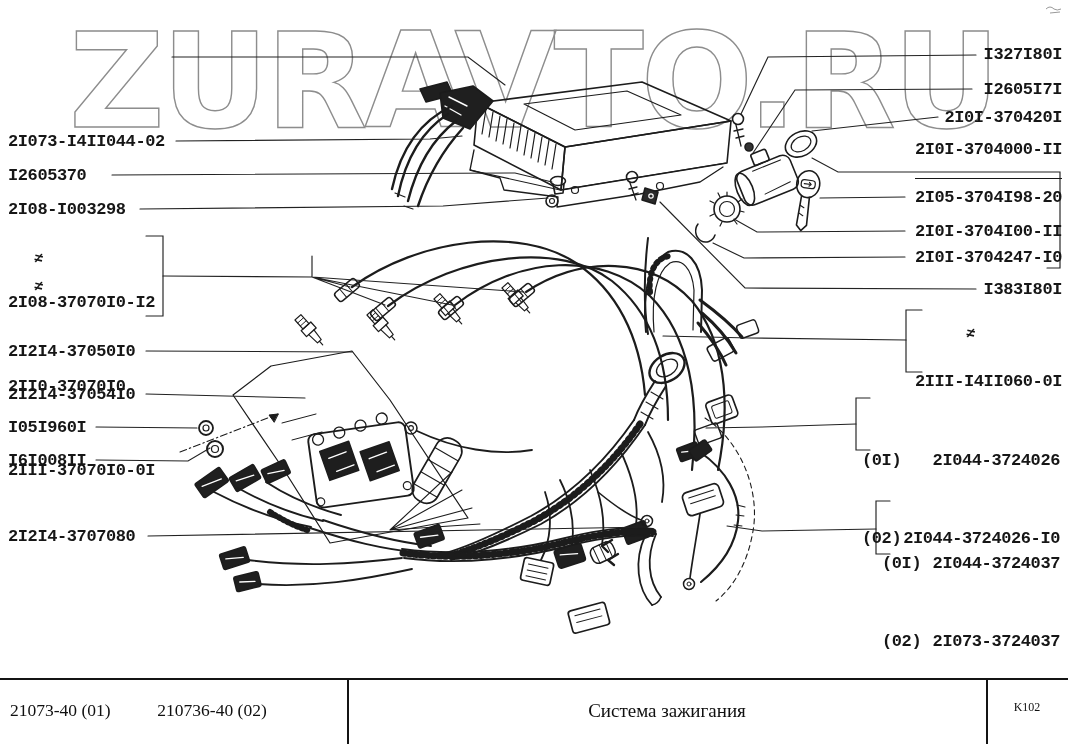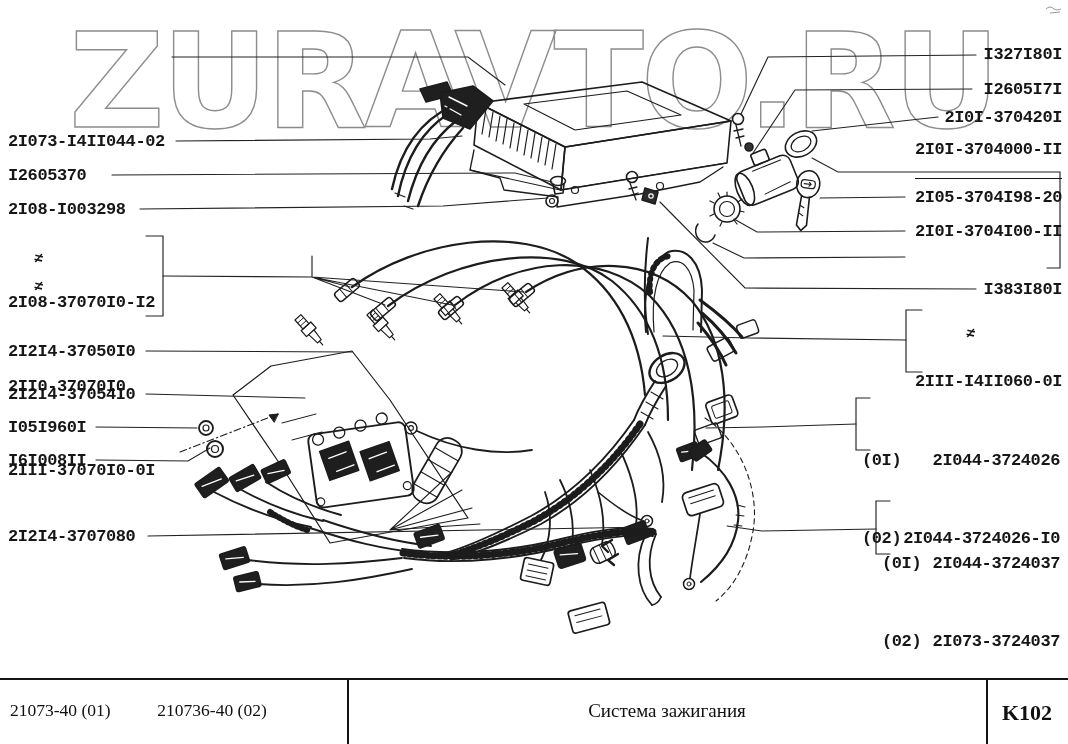--- a/index.html
+++ b/index.html
@@ -10,21 +10,21 @@
   .lbl.right{text-align:right;}
   .grp{position:absolute;font-size:17px;font-weight:700;letter-spacing:-0.4px;white-space:pre;}
   .grp .row{display:block;}
   .neq{position:absolute;font-size:15px;font-weight:700;transform:rotate(12deg);}
   .underl{border-bottom:1.8px solid #161616;padding-bottom:19px;}
   .pairrow{display:flex;justify-content:space-between;}
   .footer-rule{position:absolute;left:0;top:678px;width:1068px;height:2px;background:#141414;}
   .vdiv{position:absolute;top:679px;height:65px;width:1.8px;background:#141414;}
   .fcell{position:absolute;font-family:"Liberation Serif","DejaVu Serif",serif;font-size:17.5px;color:#101010;}
   .ftitle{font-weight:400;font-size:19px;text-align:center;}
-  .fcode{font-weight:700;font-size:22px;text-align:center;}
+  .fcode{font-weight:400;font-size:12px;text-align:center;}
 </style>
 </head>
 <body>
 
 <div class="page">
 
 <svg width="1068" height="744" viewBox="0 0 1068 744">
 
   <text x="533" y="127" text-anchor="middle" font-family="DejaVu Sans, sans-serif" font-size="132" font-weight="bold" letter-spacing="-3" fill="#ffffff" stroke="#8d8d8d" stroke-width="1.4">ZURAVTO.RU</text>
 
@@ -341,20 +341,21 @@
 <div class="lbl" style="left:8px;top:417px;">I05I960I</div>
 <div class="lbl" style="left:8px;top:450px;">I6I008II</div>
 <div class="lbl" style="left:8px;top:526px;">2I2I4-3707080</div>
 
 <div class="lbl right" style="right:6px;top:44px;">I327I80I</div>
 <div class="lbl right" style="right:6px;top:79px;">I2605I7I</div>
 <div class="lbl right" style="right:6px;top:107px;">2I0I-370420I</div>
 <div class="lbl right" style="right:6px;top:139px;"><span class="underl">2I0I-3704000-II</span></div>
 <div class="lbl right" style="right:6px;top:187px;">2I05-3704I98-20</div>
 <div class="lbl right" style="right:6px;top:221px;">2I0I-3704I00-II</div>
+<div class="lbl right" style="right:6px;top:247px;">2I0I-3704247-I0</div>
 <div class="lbl right" style="right:6px;top:279px;">I383I80I</div>
 
 <div class="grp" style="right:6px;top:302px;line-height:32px;text-align:right;">
   <span class="row">2III-I4II060-0I</span>
 </div>
 <span class="neq" style="left:966px;top:326px;">≠</span>
 
 <div class="grp" style="left:862px;top:396px;width:198px;line-height:26px;">
   <span class="pairrow">
     <span>(0I)</span>

